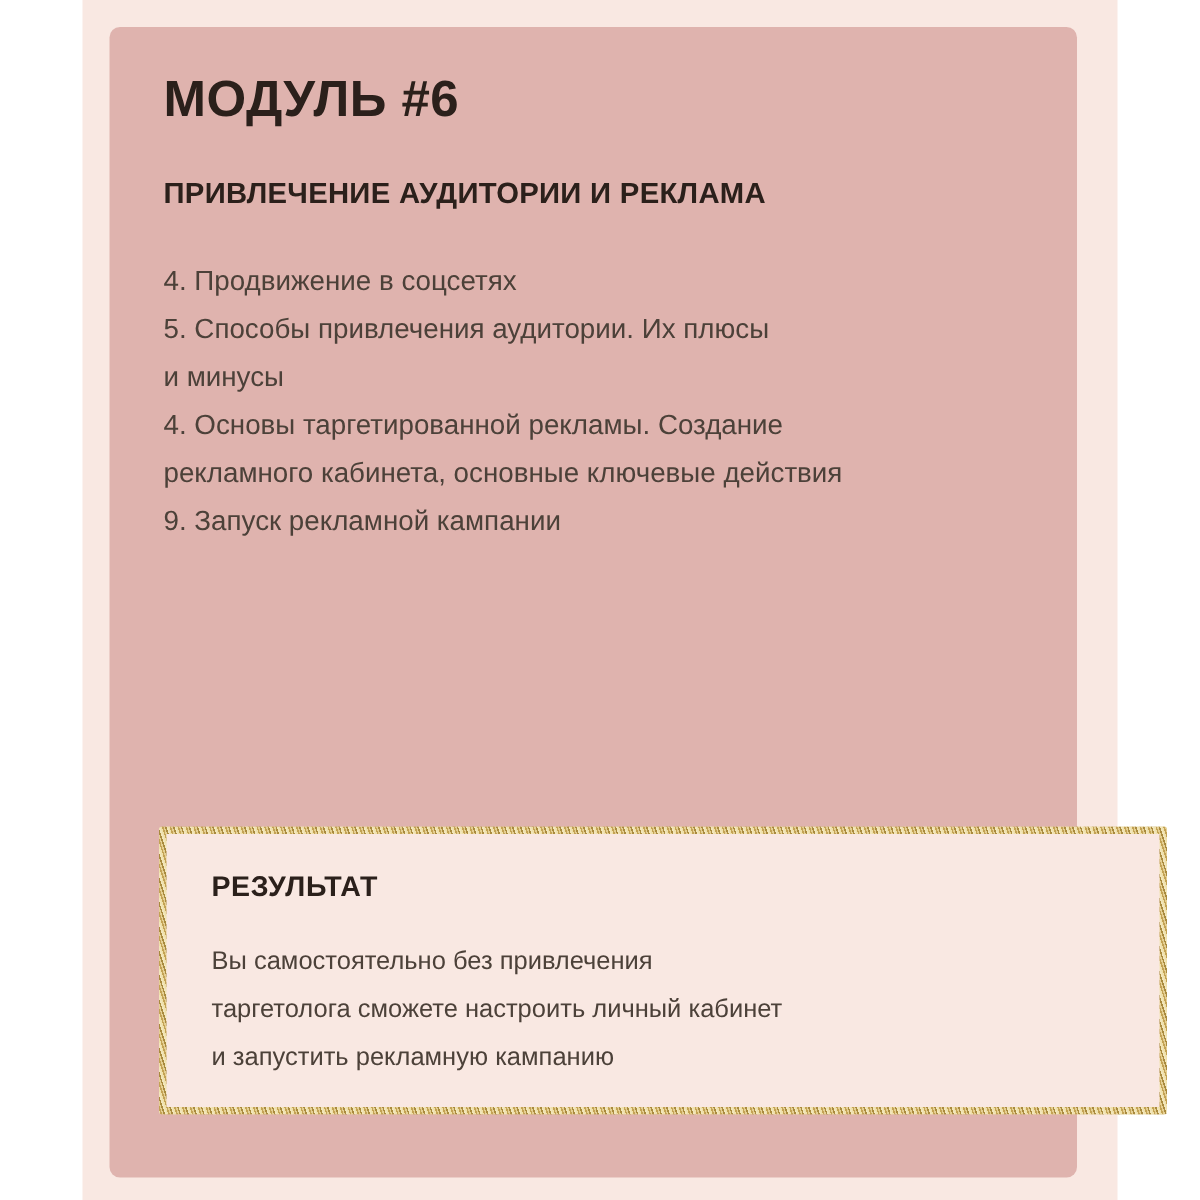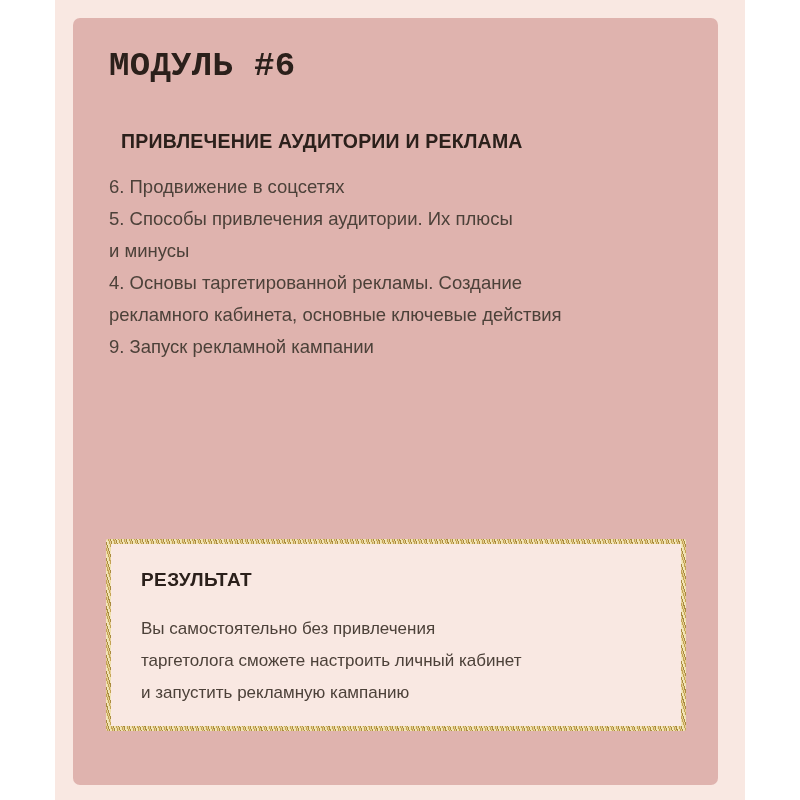--- a/index.html
+++ b/index.html
@@ -41,32 +41,31 @@
   .module-title {
     position: absolute;
     left: 36px;
     top: 30px;
     font-size: 34px;
     font-weight: bold;
     letter-spacing: 0.3px;
     color: #2b201b;
     margin: 0;
     line-height: 1.1;
-    font-family: Liberation Mono, monospace;
   }
 
   .module-subtitle {
     position: absolute;
     left: 36px;
     top: 100px;
     font-size: 19.5px;
     font-weight: bold;
     letter-spacing: 0.2px;
     color: #2b201b;
-    margin: 12px;
+    margin: 0;
     line-height: 1.2;
   }
 
   .topic-list {
     position: absolute;
     left: 36px;
     top: 153px;
     width: 590px;
     margin: 0;
     padding: 0;
@@ -78,22 +77,22 @@
     color: #4c4139;
     margin: 0;
     padding: 0;
     white-space: pre-line;
   }
 
   
   .result-box {
     position: absolute;
     left: 33px;
-    top: 521px;
-    width: 580px;
+    top: 533px;
+    width: 672px;
     height: 192px;
     box-sizing: border-box;
     padding: 5px;
     border-radius: 2px;
     background-color: #c9a85c;
     background-image:
       repeating-linear-gradient(72deg,
         #efe0aa 0px, #efe0aa 1px,
         #c3a254 1px, #c3a254 2px,
         #e5cf92 2px, #e5cf92 3px,
@@ -134,21 +133,21 @@
 
 <div class="cream-frame"></div>
 
 <div class="module-card">
 
   <h1 class="module-title">МОДУЛЬ #6</h1>
 
   <h2 class="module-subtitle">ПРИВЛЕЧЕНИЕ АУДИТОРИИ И РЕКЛАМА</h2>
 
   <ul class="topic-list">
-    <li>6. Продвижение в соцсетях</li>
+    <li>4. Продвижение в соцсетях</li>
     <li>5. Способы привлечения аудитории. Их плюсы
 и минусы</li>
     <li>4. Основы таргетированной рекламы. Создание
 рекламного кабинета, основные ключевые действия</li>
     <li>9. Запуск рекламной кампании</li>
   </ul>
 
   <div class="result-box">
     <div class="result-inner">
       <div class="result-heading">РЕЗУЛЬТАТ</div>

